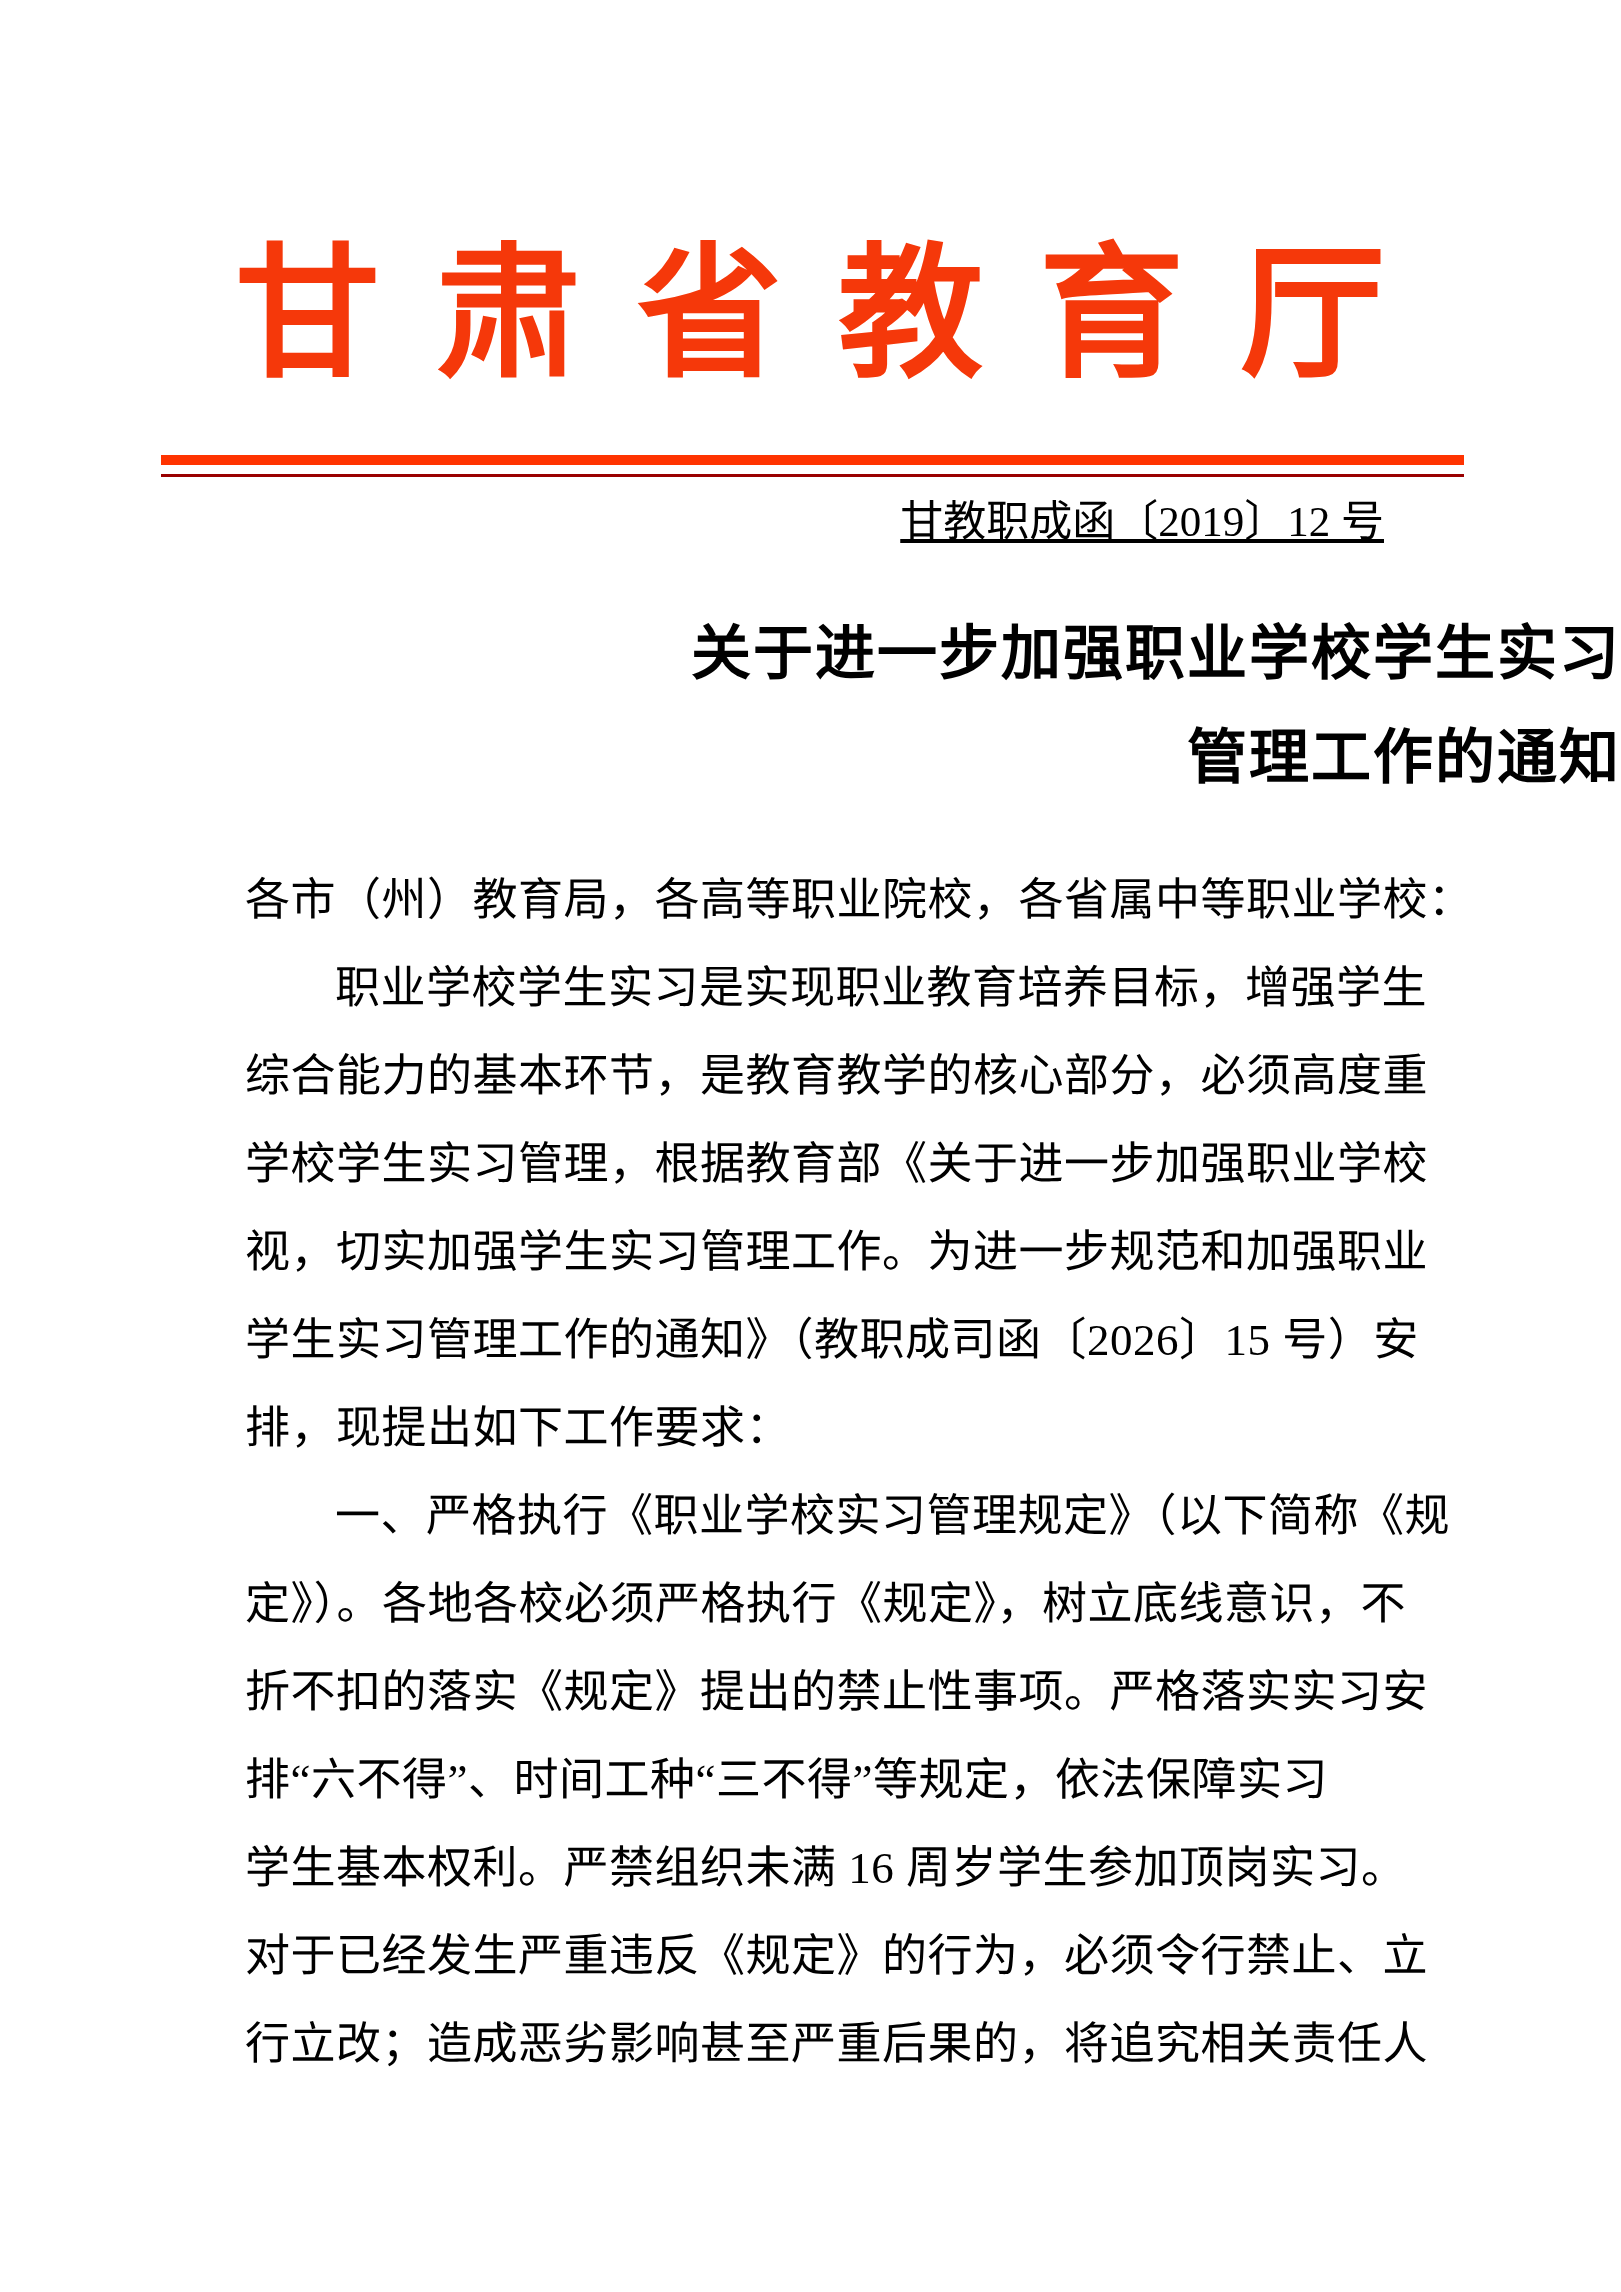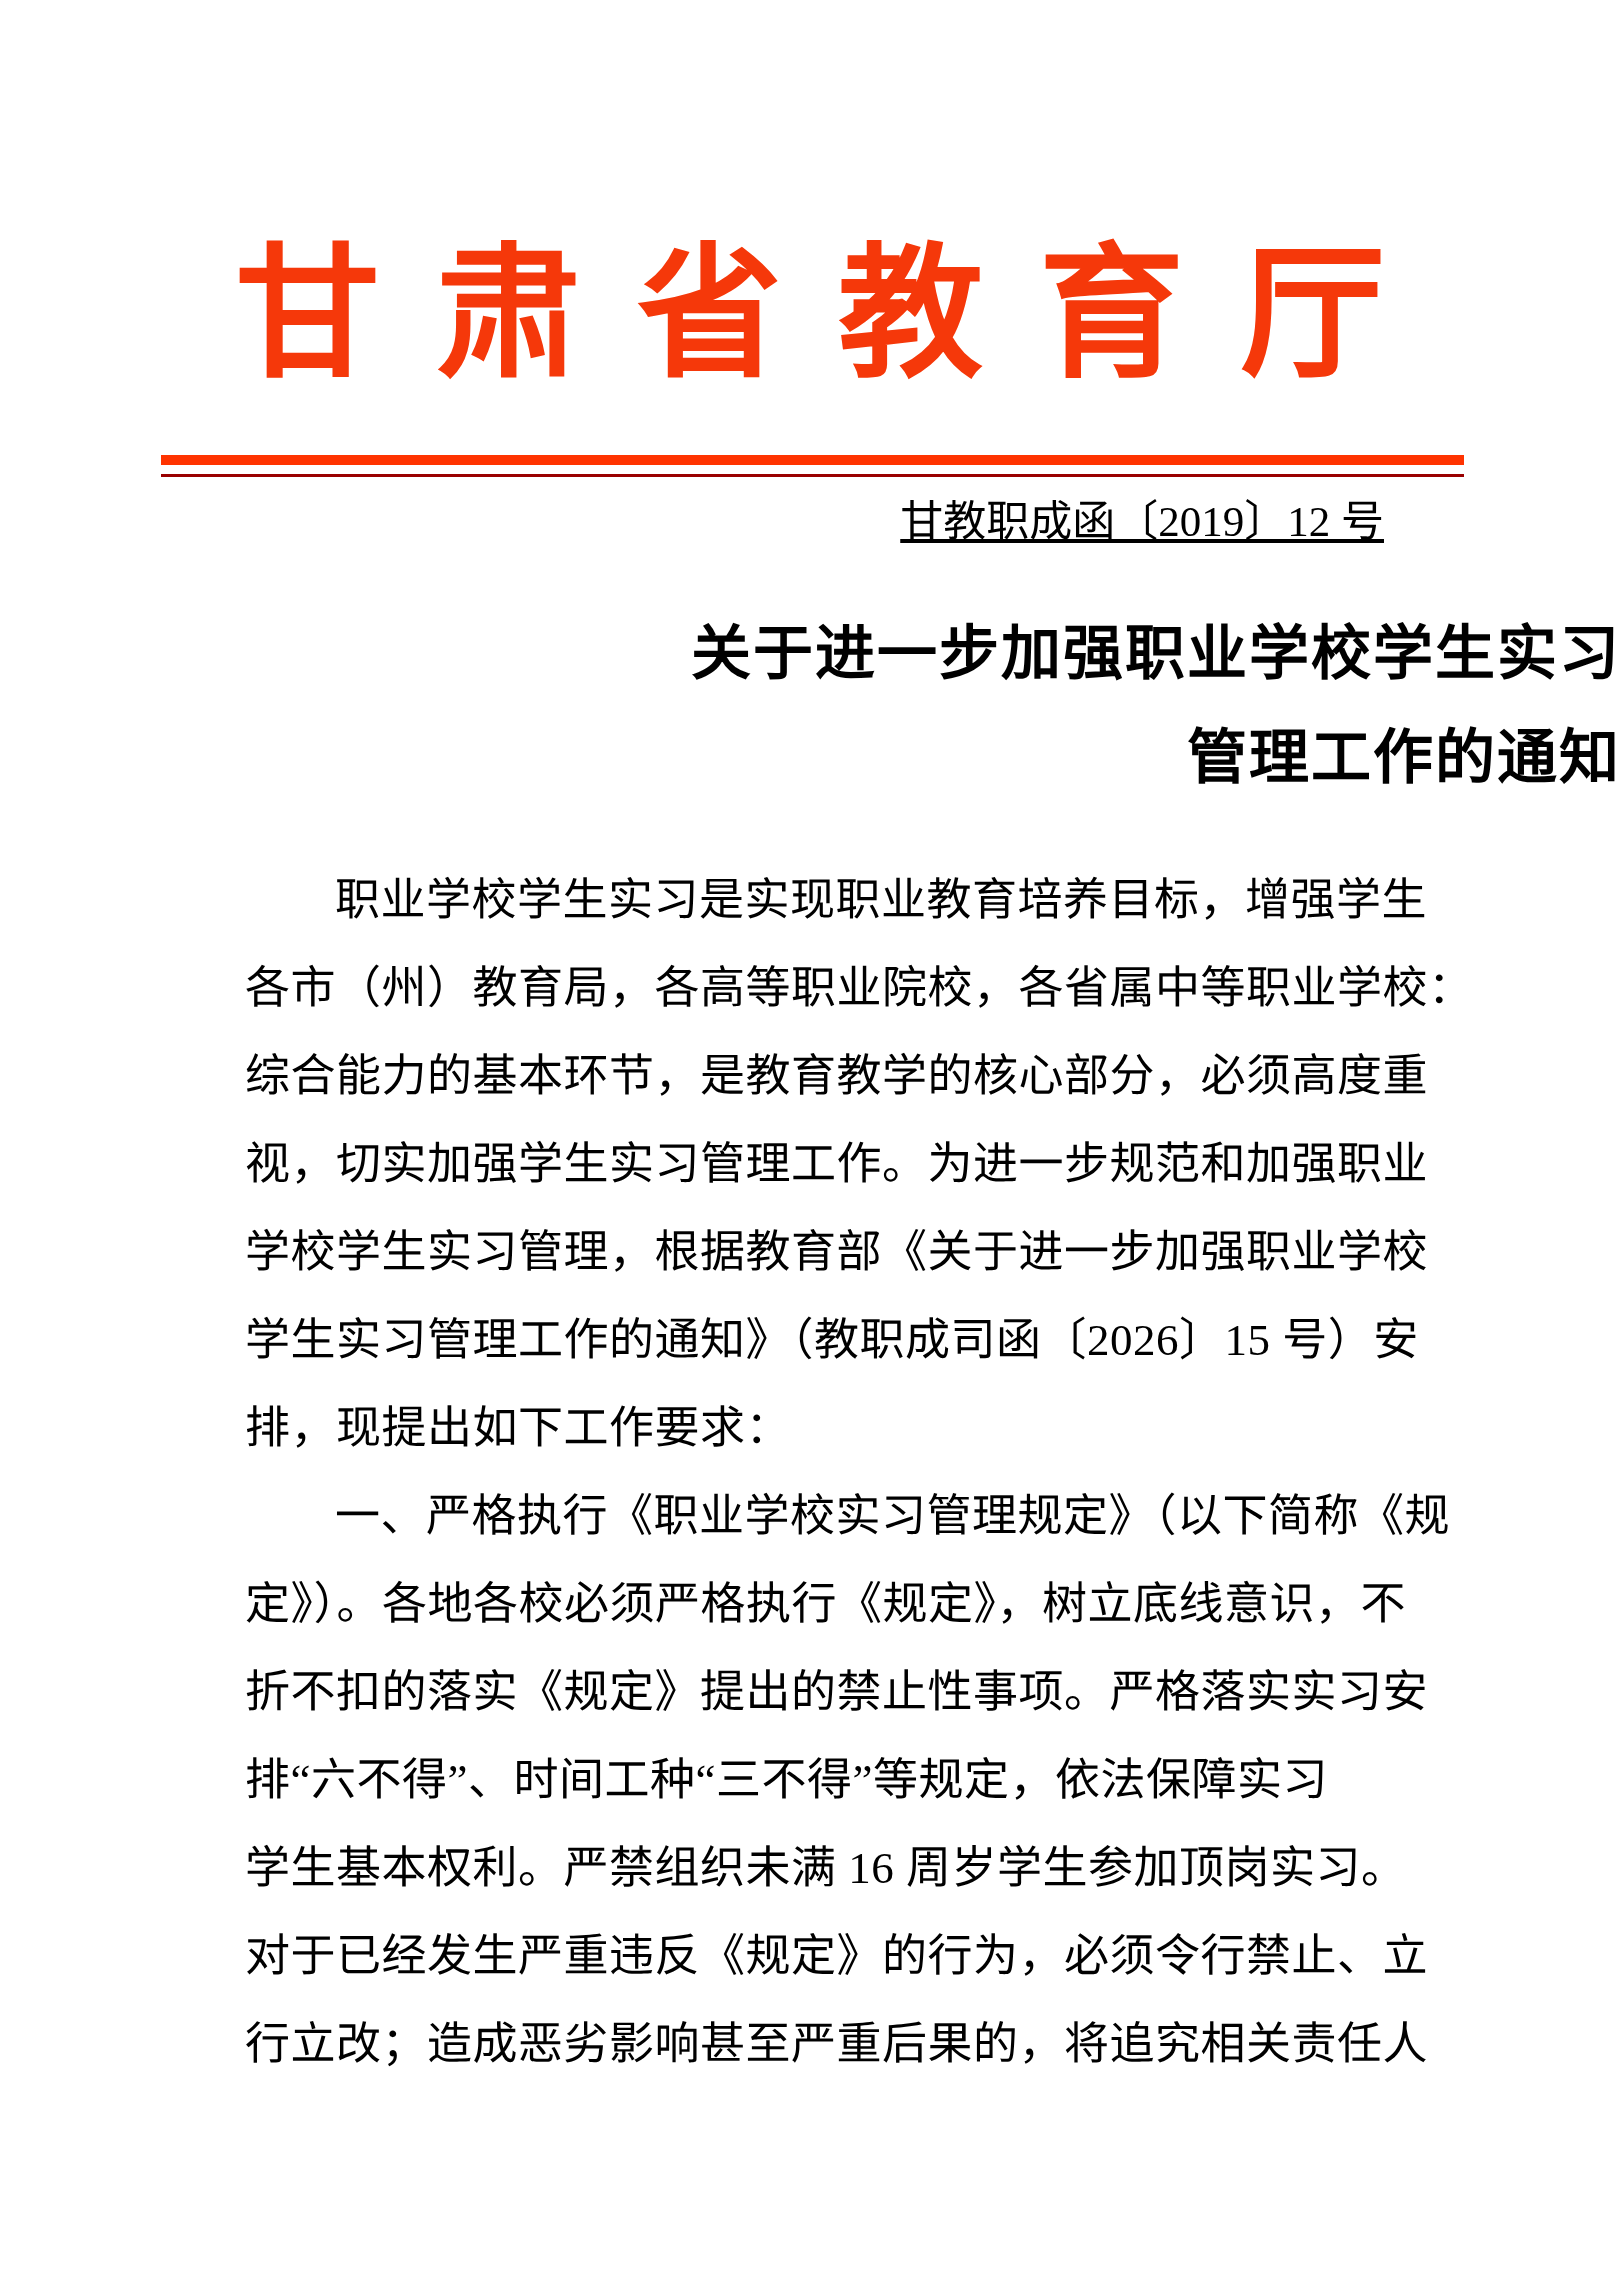--- a/index.html
+++ b/index.html
@@ -124,25 +124,25 @@
   </div>
 
   <div class="doc-number">甘教职成函〔2019〕12 号</div>
 
   <h1 class="doc-title">
     <span>关于进一步加强职业学校学生实习</span><br>
     <span>管理工作的通知</span>
   </h1>
 
   <div class="doc-body">
+    <div class="body-line">各市（州）教育局，各高等职业院校，各省属中等职业学校：</div>
     <div class="body-line indent">职业学校学生实习是实现职业教育培养目标，增强学生</div>
-    <div class="body-line">各市（州）教育局，各高等职业院校，各省属中等职业学校：</div>
     <div class="body-line">综合能力的基本环节，是教育教学的核心部分，必须高度重</div>
+    <div class="body-line">学校学生实习管理，根据教育部《关于进一步加强职业学校</div>
     <div class="body-line">视，切实加强学生实习管理工作。为进一步规范和加强职业</div>
-    <div class="body-line">学校学生实习管理，根据教育部《关于进一步加强职业学校</div>
     <div class="body-line">学生实习管理工作的通知》（教职成司函〔2026〕15 号）安</div>
     <div class="body-line">排，现提出如下工作要求：</div>
     <div class="body-line indent">一、严格执行《职业学校实习管理规定》（以下简称《规</div>
     <div class="body-line">定》）。各地各校必须严格执行《规定》，树立底线意识，不</div>
     <div class="body-line">折不扣的落实《规定》提出的禁止性事项。严格落实实习安</div>
     <div class="body-line">排“六不得”、时间工种“三不得”等规定，依法保障实习</div>
     <div class="body-line">学生基本权利。严禁组织未满 16 周岁学生参加顶岗实习。</div>
     <div class="body-line">对于已经发生严重违反《规定》的行为，必须令行禁止、立</div>
     <div class="body-line">行立改；造成恶劣影响甚至严重后果的，将追究相关责任人</div>
   </div>

